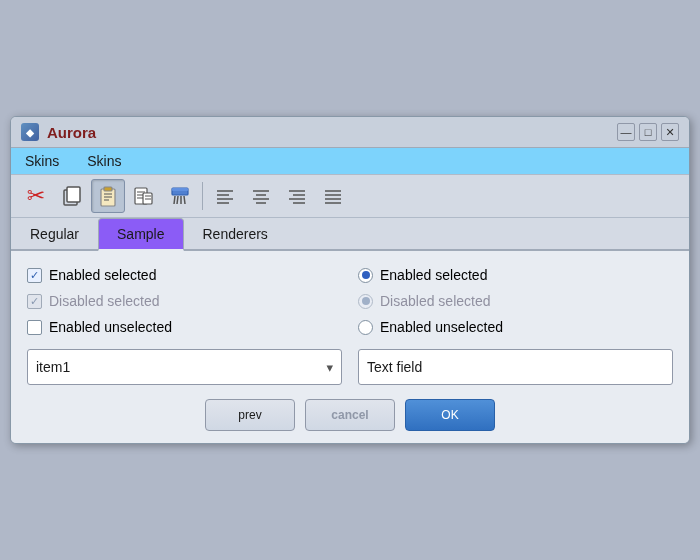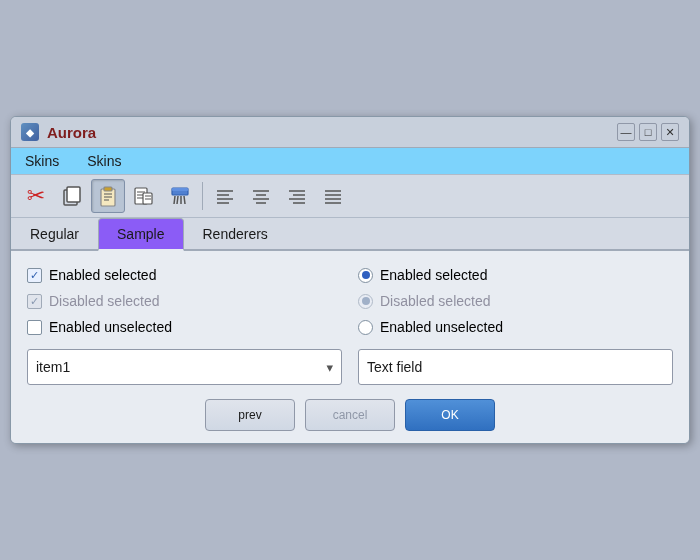--- a/index.html
+++ b/index.html
@@ -238,20 +238,21 @@
       padding: 0 18px;
     }
     .btn-normal {
       background: linear-gradient(to bottom, #e0e4ec, #d0d8e4);
       color: #1a1a1a;
     }
     .btn-disabled {
       background: linear-gradient(to bottom, #e0e4ec, #d0d8e4);
       color: #9098a8;
       cursor: default;
+      font-weight: bold;
     }
     .btn-primary {
       background: linear-gradient(to bottom, #5090d8, #3070c0);
       color: white;
       border-color: #2860a8;
     }
   </style>
 </head>
 <body>
 

